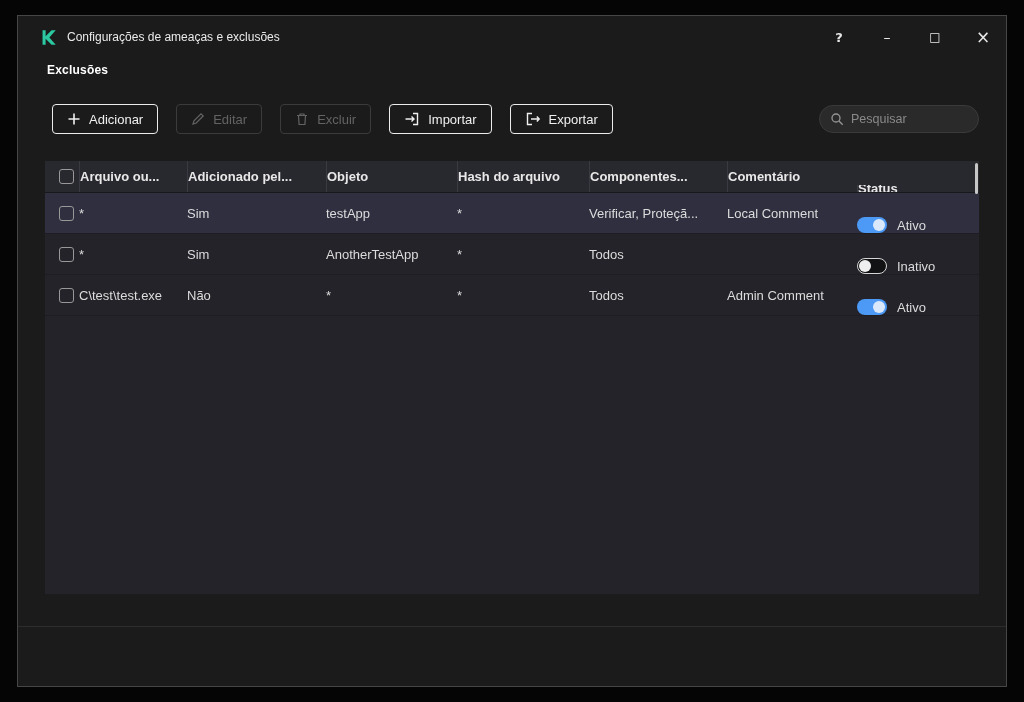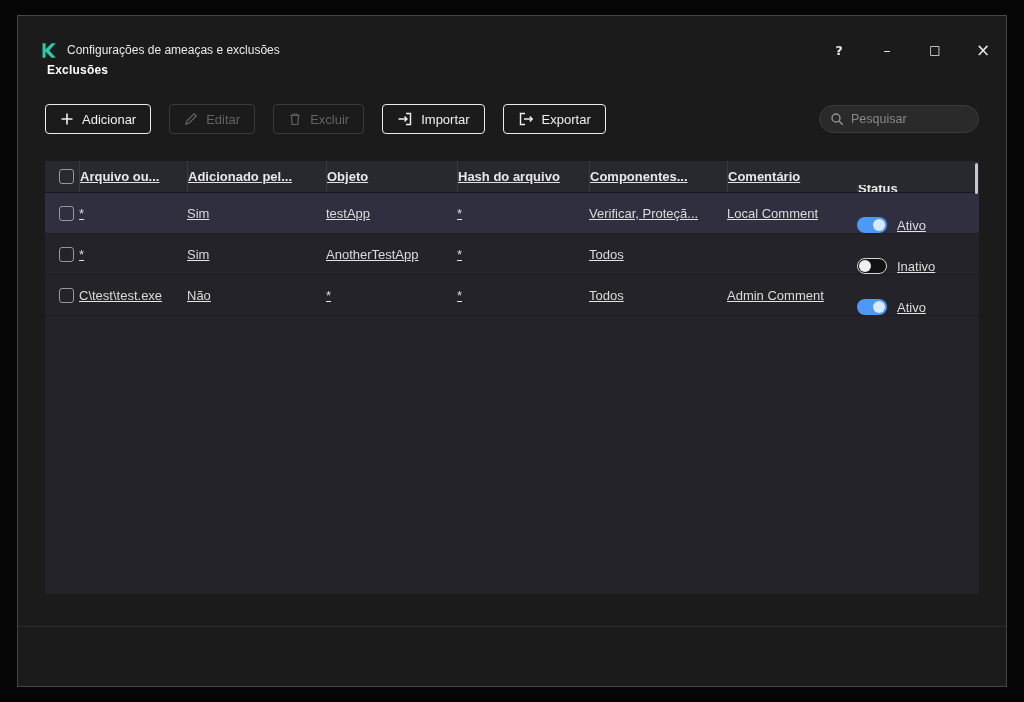--- a/index.html
+++ b/index.html
@@ -2,54 +2,54 @@
 <html><head>
 <meta charset="utf-8">
 <style>
   * { box-sizing: border-box; margin: 0; padding: 0; }
   html,body { width: 1024px; height: 702px; background: #050505; overflow: hidden;
               font-family: "Liberation Sans", sans-serif; }
   .window { position: absolute; left: 17px; top: 15px; width: 990px; height: 672px;
             background: #1b1b1b; border: 1px solid #464646; color: #e3e3e3; }
 
   
-  .titlebar { position: absolute; top: 16px; left: 0; right: 0; height: 36px;
+  .titlebar { position: absolute; top: 3px; left: 0; right: 0; height: 36px;
               display: flex; align-items: center; padding-left: 22px; }
   .titlebar .title { font-size: 12px; color: #eaeaea; margin-left: 10px; }
   .win-controls { margin-left: auto; display: flex; gap: 20px; padding-right: 9px; }
   .win-controls button { width: 28px; height: 30px; background: transparent; border: 0;
                          color: #e8e8e8; cursor: pointer; font-family: "DejaVu Sans", sans-serif; }
   .btn-help { font-size: 13px; font-weight: 700; }
   .btn-min { font-size: 14px; }
   .btn-max { font-size: 12px; }
   .btn-close { font-size: 17px; }
 
   
   .heading { position: absolute; top: 47px; left: 29px; font-size: 12px;
              font-weight: 700; color: #ffffff; letter-spacing: .2px; }
 
   
-  .toolbar { position: absolute; top: 88px; left: 27px; right: 27px; height: 30px;
+  .toolbar { position: absolute; top: 88px; left: 34px; right: 27px; height: 30px;
              display: flex; align-items: center; gap: 18px; }
   .btn { height: 30px; display: inline-flex; align-items: center; gap: 8px;
          padding: 0 14px; background: transparent; border: 1px solid #ececec;
          border-radius: 4px; color: #f0f0f0; font-size: 13px;
          font-family: "Liberation Sans", sans-serif; cursor: pointer; white-space: nowrap; }
   .btn.disabled { border-color: #3b3b3b; color: #636363; cursor: default; justify-content: flex-end; }
 
   .search { margin-left: auto; width: 160px; height: 28px; background: #2a2a2a;
             border: 1px solid #3a3a3a; border-radius: 14px; display: flex;
             align-items: center; gap: 7px; padding: 0 10px; }
   .search input { flex: 1; min-width: 0; background: transparent; border: 0; outline: none;
                   color: #dddddd; font-size: 12.5px; font-family: "Liberation Sans", sans-serif; }
   .search input::placeholder { color: #8a8a8a; }
 
   
   .table { position: absolute; top: 145px; left: 27px; right: 27px; height: 433px;
-           background: #232329; font-size: 13px; text-decoration: underline; }
+           background: #232329; font-size: 13px; }
   .thead { height: 32px; display: flex; align-items: stretch; background: #28282f;
            border-bottom: 1px solid #18181c; }
   .hcell { display: flex; align-items: center; font-weight: 700; color: #e8e8e8;
            white-space: nowrap; overflow: hidden; }
   .hcell + .hcell { border-left: 1px solid #3a3a42; padding-left: 0; }
   .trow { height: 41px; display: flex; align-items: center; color: #dcdcdc;
           border-bottom: 1px solid #1d1d22; cursor: default; }
   .trow.selected { background: #2f2f40; }
   .cell { display: flex; align-items: center; white-space: nowrap; overflow: hidden; }
   .c-check { width: 34px; padding-left: 14px; flex: none; }

